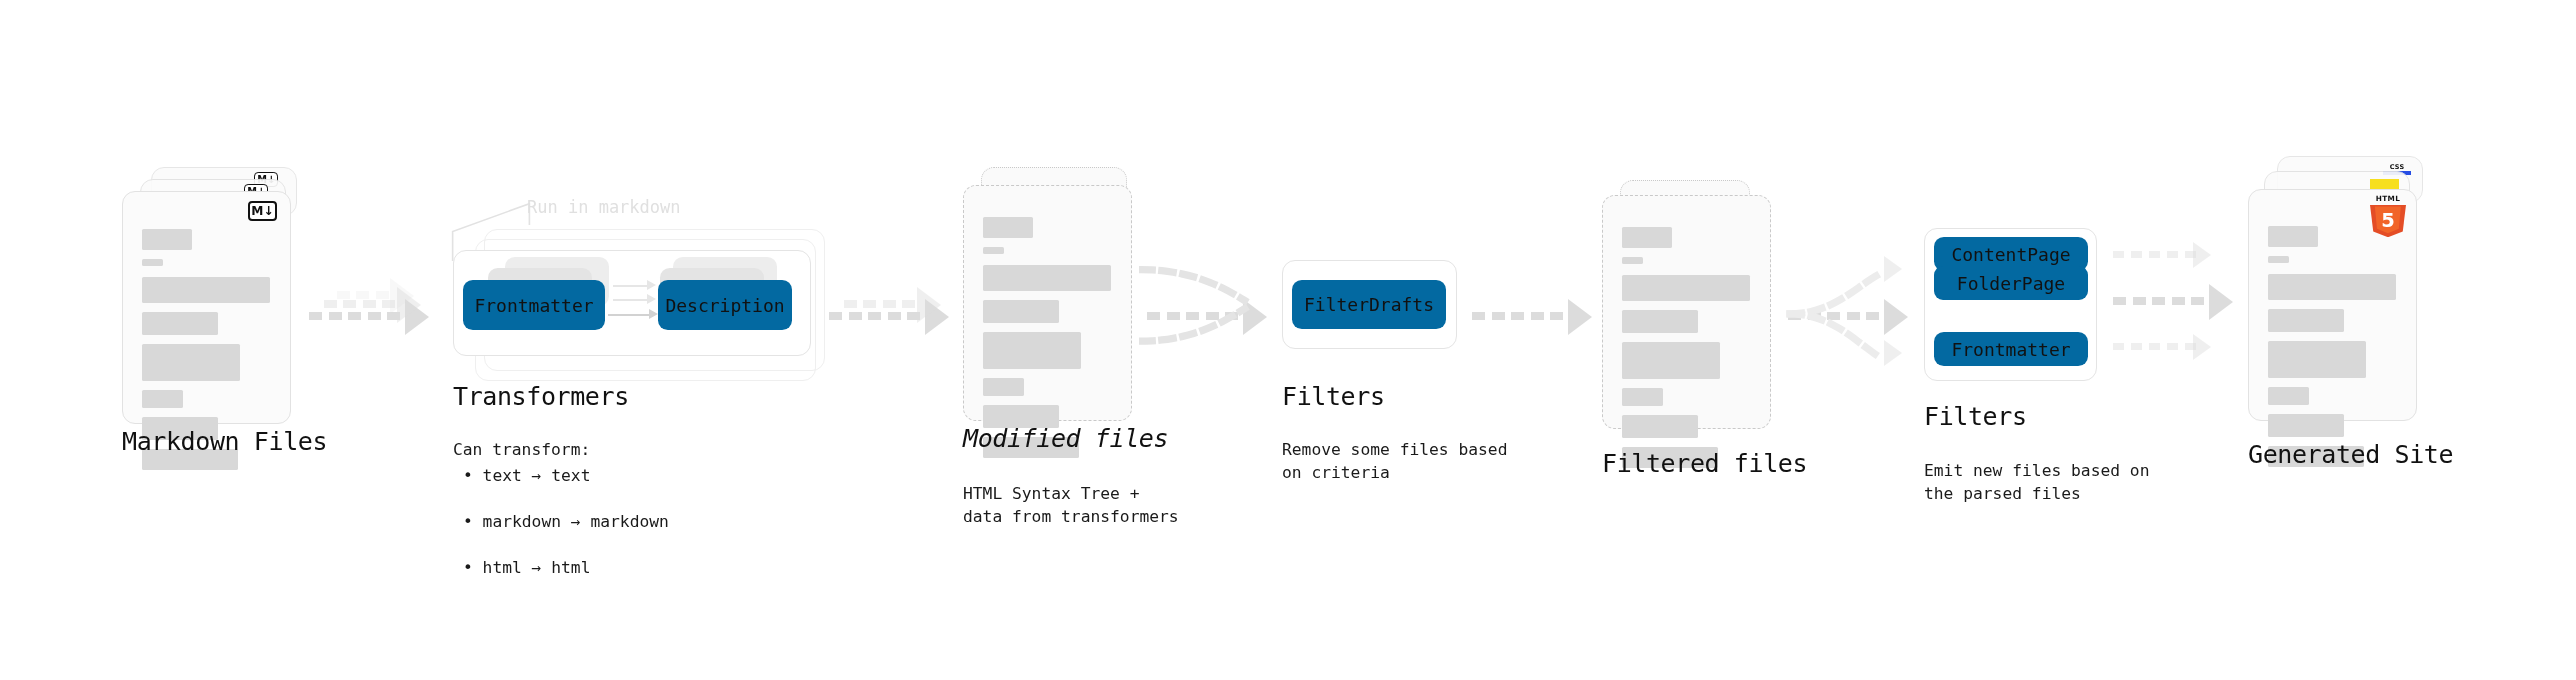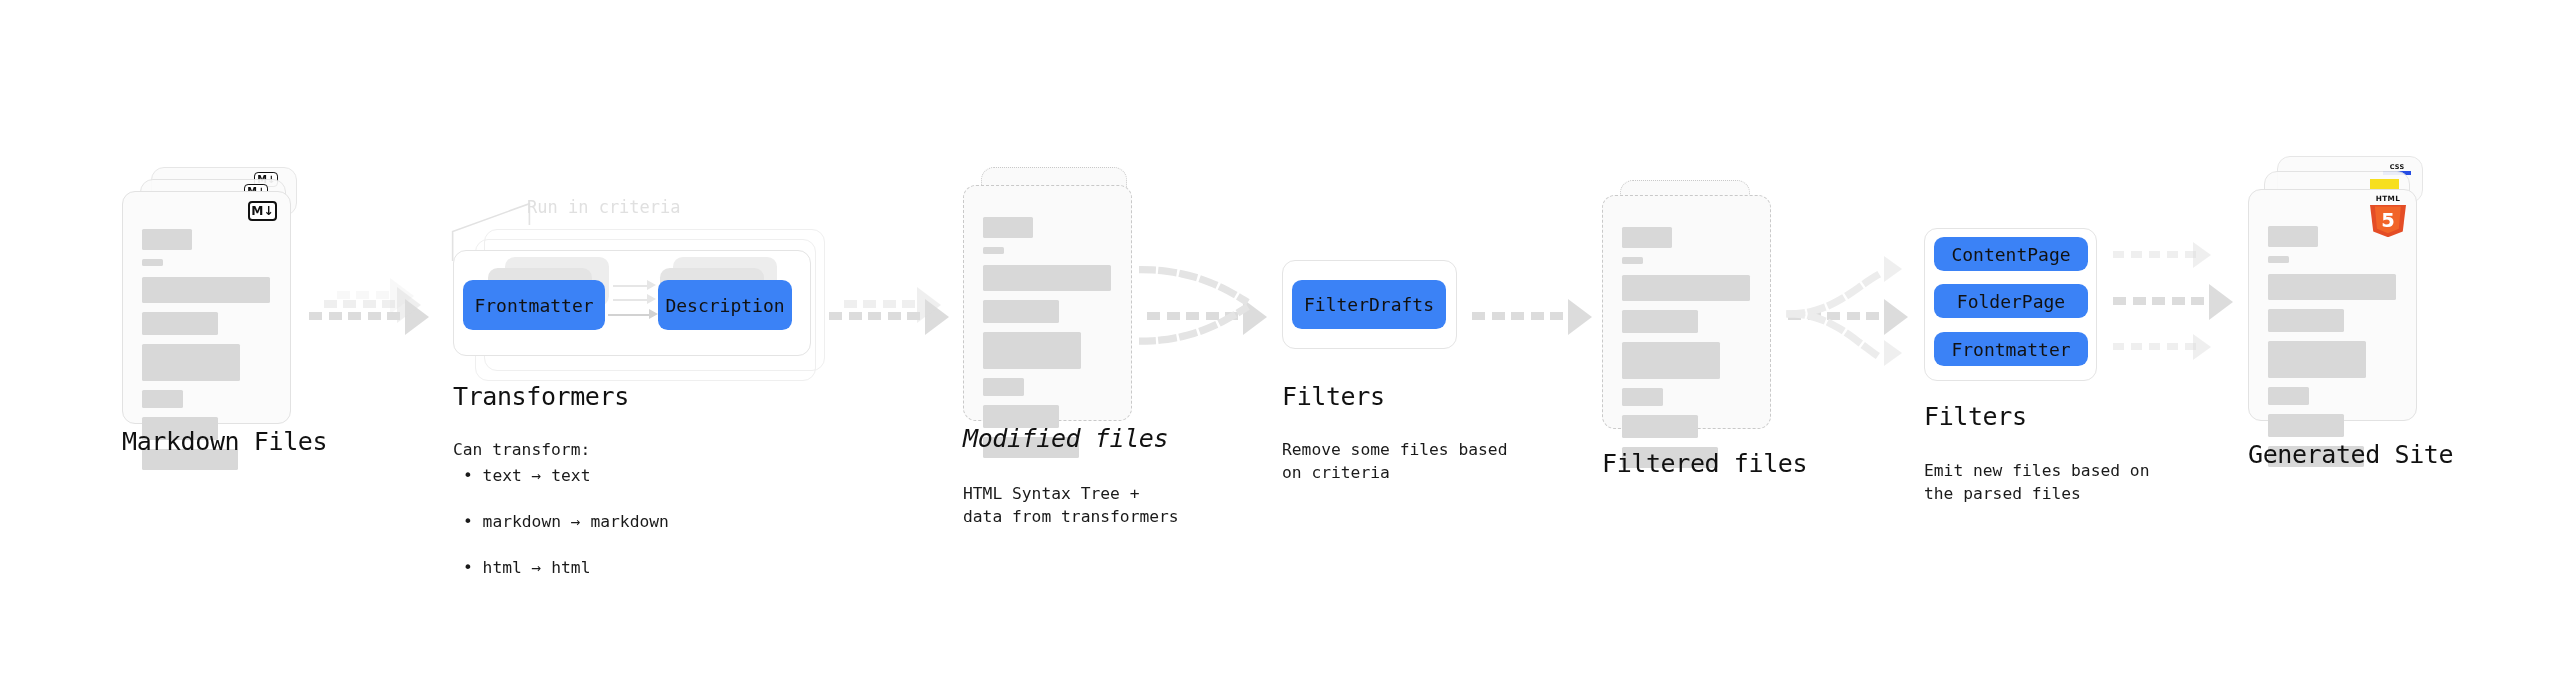--- a/index.html
+++ b/index.html
@@ -71,21 +71,21 @@
   }
   .css-badge .bar{height:3.3px;background:#264de4;margin-top:0.8px;}
 
   
   .pbox{
     position:absolute;background:#ffffff;border:1.6px solid #e4e4e4;
     border-radius:13px;box-sizing:border-box;
   }
   .pbox.ghost{background:transparent;border-color:#efefef;}
   .chip{
-    position:absolute;background:#3b82f6;border-radius:9.8px;box-sizing:border-box;
+    position:absolute;background:#0369a1;border-radius:9.8px;box-sizing:border-box;
     display:flex;align-items:center;justify-content:center;
     font-family:"DejaVu Sans Mono","Liberation Mono",monospace;
     font-size:18px;color:#111;white-space:nowrap;
   }
   .chip.g1{background:#e4e4e4;}
   .chip.g2{background:#ededed;}
 
   
   .arrow{position:absolute;}
   .arrow .dash{position:absolute;height:8.1px;background:#dcdcdc;}
@@ -157,21 +157,21 @@
     <div class="dash" style="left:28px;top:6.5px;width:13px;opacity:.2"></div>
     <div class="dash" style="left:47px;top:6.5px;width:13px;opacity:.2"></div>
     <div class="dash" style="left:67px;top:6.5px;width:13px;opacity:.2"></div>
   </div>
 
   <div class="curve" style="left:451px;top:202px;width:98px;height:59px;">
     <svg width="98" height="59" viewBox="0 0 120 72">
       <path d="M2 72 L2 36 L96 2 L96 28" fill="none" stroke="#e2e2e2" stroke-width="2"></path>
     </svg>
   </div>
-  <div class="parallel-label" style="left:527px;top:197px;">Run in criteria</div>
+  <div class="parallel-label" style="left:527px;top:197px;">Run in markdown</div>
 
   <div class="pbox ghost" style="left:484px;top:229px;width:341px;height:142px;"></div>
   <div class="pbox ghost" style="left:475px;top:239px;width:341px;height:142px;"></div>
   <div class="pbox" style="left:453px;top:250px;width:358px;height:106px;"></div>
 
   <div class="chip g2" style="left:505px;top:257px;width:104px;height:49px;"></div>
   <div class="chip g1" style="left:488px;top:268px;width:104px;height:49px;"></div>
   <div class="chip" style="left:463px;top:280px;width:142px;height:50px;">Frontmatter</div>
 
   <div class="chip g2" style="left:673px;top:257px;width:104px;height:49px;"></div>
@@ -297,21 +297,21 @@
   </div>
   <div class="arrow faint" style="left:1869px;top:256px;width:49px;height:36px;">
     <div class="head" style="left:14.6px;top:0px;border-top-width:13px;border-bottom-width:13px;border-left-width:18px;"></div>
   </div>
   <div class="arrow faint" style="left:1869px;top:340px;width:49px;height:36px;">
     <div class="head" style="left:14.6px;top:0px;border-top-width:13px;border-bottom-width:13px;border-left-width:18px;"></div>
   </div>
 
   <div class="pbox" style="left:1924px;top:228px;width:173px;height:153px;"></div>
   <div class="chip" style="left:1934px;top:237px;width:154px;height:34px;">ContentPage</div>
-  <div class="chip" style="left:1934px;top:284px;width:154px;height:34px;border-radius:9px;">FolderPage</div>
+  <div class="chip" style="left:1934px;top:266px;width:154px;height:34px;border-radius:9px;">FolderPage</div>
   <div class="chip" style="left:1934px;top:332px;width:154px;height:34px;">Frontmatter</div>
   <div class="title" style="position:absolute;left:1924px;top:402px;">Filters</div>
   <div class="caption" style="position:absolute;left:1924px;top:439px;">Emit new files based on
 the parsed files</div>
 
   <div class="arrow faint" style="left:2113px;top:240px;width:122px;height:36px;">
     <div class="head" style="left:80px;top:2.4px;border-top-width:13px;border-bottom-width:13px;border-left-width:18px;"></div>
     <div class="dash" style="left:0px;top:11.4px;width:11.4px;height:6.5px;"></div>
     <div class="dash" style="left:18px;top:11.4px;width:11.4px;height:6.5px;"></div>
     <div class="dash" style="left:36px;top:11.4px;width:11.4px;height:6.5px;"></div>

